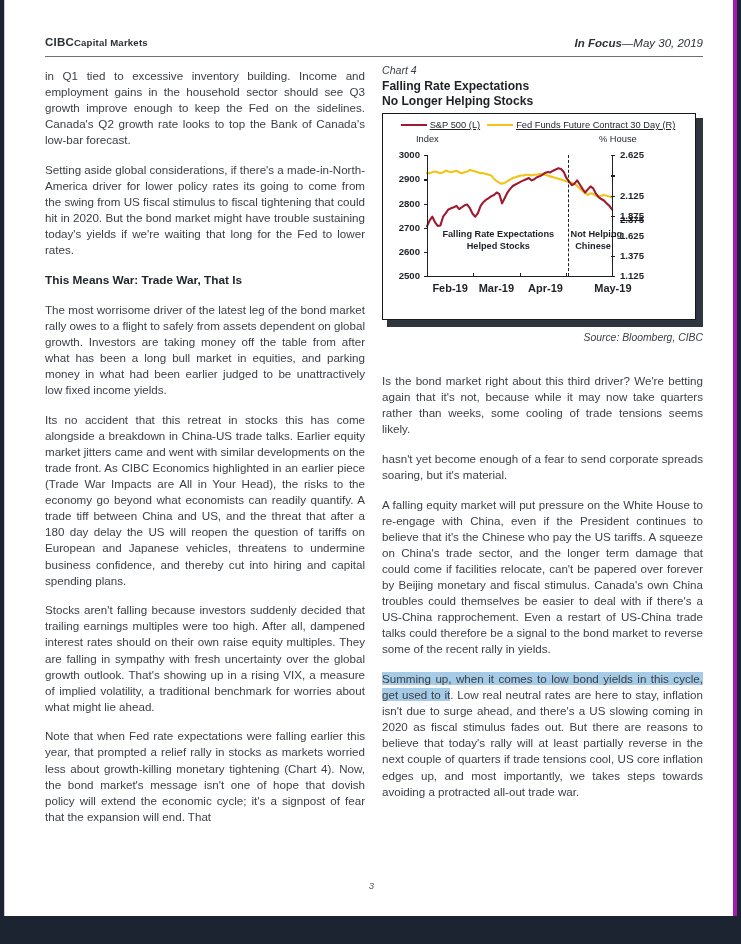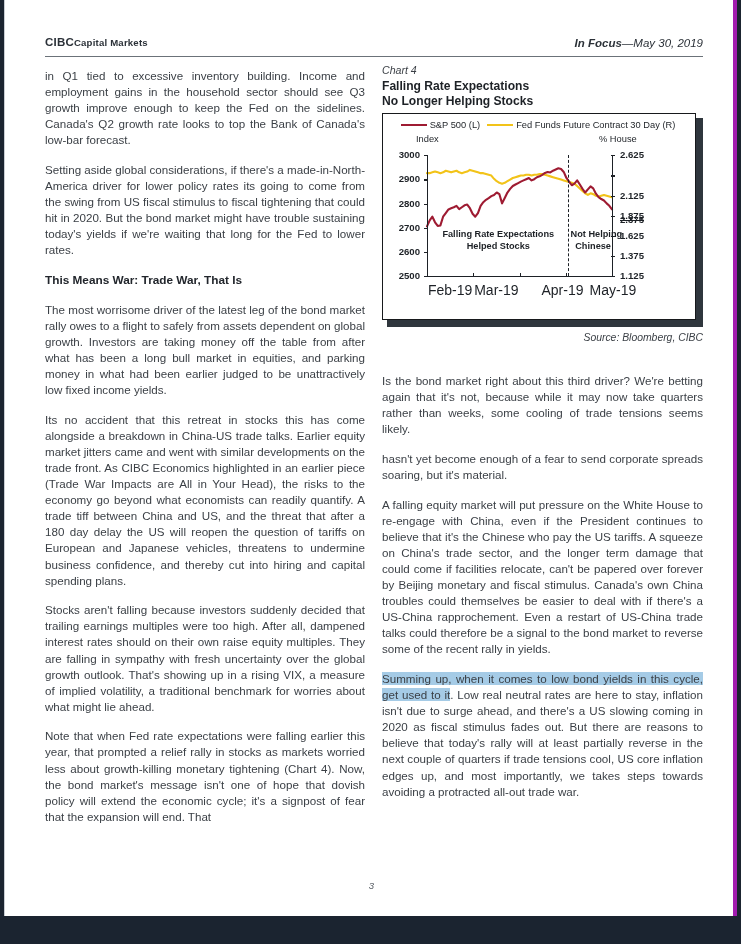--- a/index.html
+++ b/index.html
@@ -153,21 +153,21 @@
     width: 310px;
     height: 14px;
     display: flex;
     justify-content: center;
     align-items: center;
     gap: 7px;
     font-size: 9.3px;
     color: #1d2126;
     white-space: nowrap;
   }
-  .legend-item { display: flex; align-items: center; gap: 3px; }
+  .legend-item { display: flex; align-items: center; gap: 3px; text-decoration: underline; }
   .swatch { display: block; width: 26px; height: 2.6px; }
   .axis-cap {
     position: absolute;
     font-size: 9.3px;
     color: #1d2126;
     white-space: nowrap;
   }
   .cap-left { left: 33px; top: 20px; }
   .cap-right { left: 216px; top: 20px; }
 
@@ -197,22 +197,22 @@
   }
   .ytick-l { text-align: right; }
   .tickmark {
     position: absolute;
     background: #1d2126;
     height: 1.2px;
     width: 4px;
   }
   .xtick {
     position: absolute;
-    font-size: 14px;
-    font-weight: normal;
+    font-size: 11px;
+    font-weight: bold;
     color: #1d2126;
     white-space: nowrap;
   }
   .xtickmark {
     position: absolute;
     background: #1d2126;
     width: 1.2px;
     height: 4px;
   }
   .annot {
@@ -314,21 +314,21 @@
             <div class="ytick-r" style="left: 237px; top: 135.833px;">1.375</div>
             <div class="ytick-r" style="left: 237px; top: 115.667px;">1.625</div>
             <div class="ytick-r" style="left: 237px; top: 95.5px; text-decoration: underline;">1.875</div>
             <div class="ytick-r" style="left: 237px; top: 75.3333px;">2.125</div>
             <div class="ytick-r" style="left: 237px; top: 55.1667px; margin-top: 45px;">2.375</div>
             <div class="ytick-r" style="left: 237px; top: 35px;">2.625</div>
           </div>
         <div id="xtick-host">
             <div class="xtick" style="left: 32px; top: 168px; width: 70.25px; text-align: center;">Feb-19</div>
             <div class="xtick" style="left: 78.25px; top: 168px; width: 70.25px; text-align: center;">Mar-19</div>
-            <div class="xtick" style="left: 124.5px; top: 168px; width: 76px; text-align: right;">Apr-19</div>
+            <div class="xtick" style="left: 124.5px; top: 168px; width: 76px; text-align: center;">Apr-19</div>
             <div class="xtick" style="left: 170.75px; top: 168px; width: 70.25px; text-align: center; margin-left: 24px;">May-19</div>
           </div>
 
         <div class="annot" id="annot-left" style="left: 50px; top: 115px; width: 130.6px;">
             <div>Falling Rate Expectations</div>
             <div>Helped Stocks</div>
           </div>
         <div class="annot" id="annot-right" style="left: 187.6px; top: 115px; width: 40.4px; text-align: right;">
             <div>Not Helping</div>
             <div>Chinese</div>

